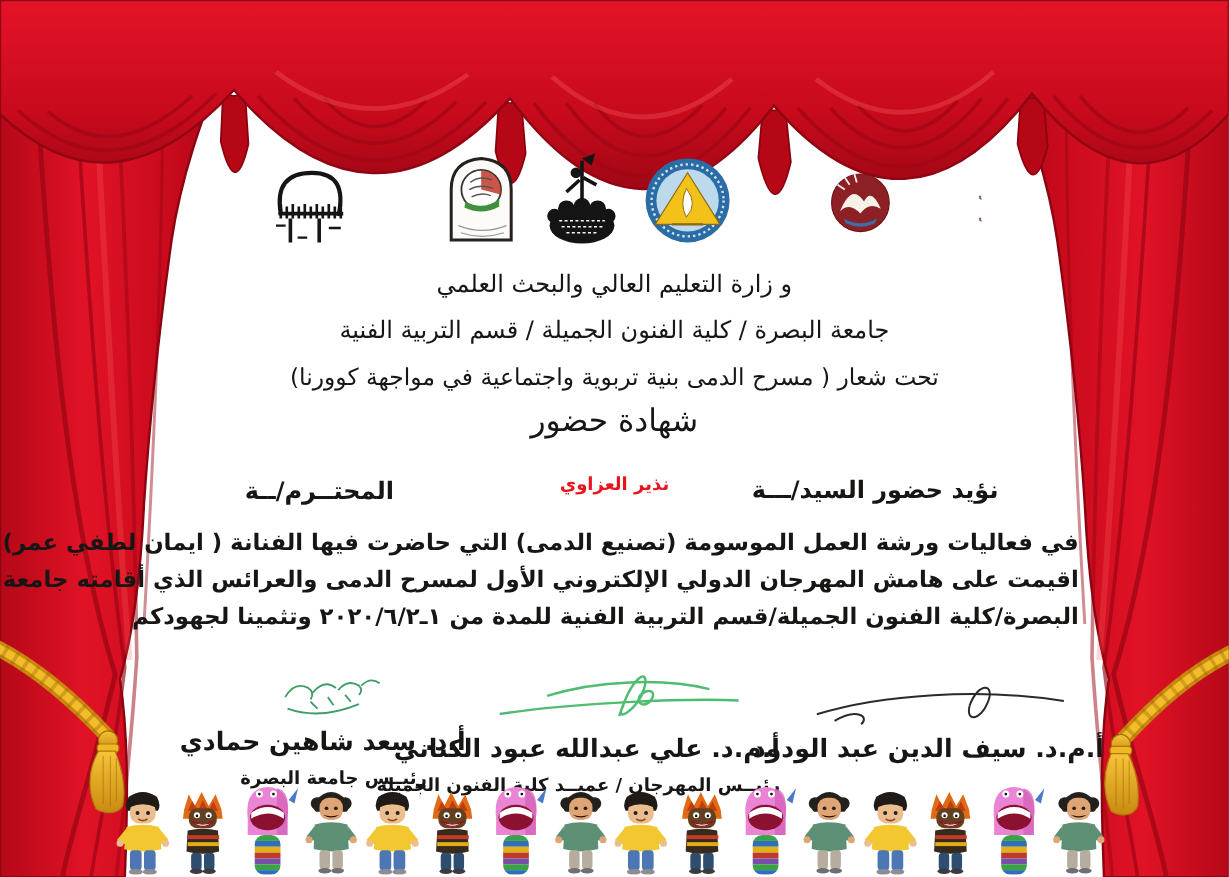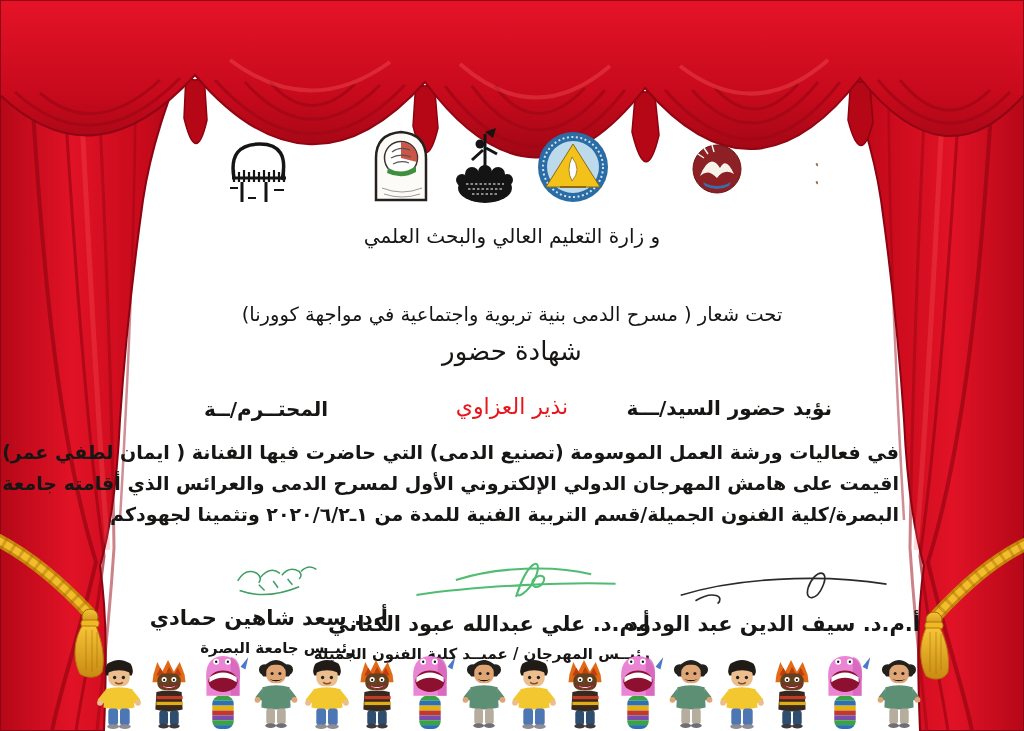--- a/index.html
+++ b/index.html
@@ -7,21 +7,21 @@
         font-family:"DejaVu Sans",sans-serif;color:#171614;}
   #curtains{position:absolute;left:0;top:0;width:1024px;height:731px;z-index:0;}
   .hline{position:absolute;left:90px;right:90px;text-align:center;direction:rtl;
          font-weight:normal;color:#171614;z-index:2;}
   #hline1{top:224px;font-size:20px;}
   #hline2{top:263px;font-size:20px;}
   #hline3{top:303px;font-size:19.5px;}
   #cert-title{top:336px;font-size:26px;letter-spacing:0.5px;}
   #att-confirm{position:absolute;right:192px;top:396px;font-size:20px;font-weight:bold;direction:rtl;z-index:2;}
   #att-name{position:absolute;left:392px;width:240px;top:394px;text-align:center;
-            font-size:22px;font-weight:normal;color:#e8151c;direction:rtl;z-index:2;}
+            font-size:15px;font-weight:bold;color:#e8151c;direction:rtl;z-index:2;}
   #att-honorific{position:absolute;left:204px;top:397px;font-size:20px;font-weight:bold;direction:rtl;z-index:2;}
   #body-block{position:absolute;top:437px;left:125px;right:125px;direction:rtl;text-align:center;
               font-weight:bold;font-size:19px;z-index:2;}
   .body-line{height:31px;line-height:31px;white-space:nowrap;}
   .date-ltr{direction:ltr;unicode-bidi:bidi-override;display:inline-block;}
   .sig{position:absolute;text-align:center;direction:rtl;font-weight:bold;z-index:2;}
   #sig-right{left:650px;top:562px;width:270px;}
   #sig-center{left:382px;top:548px;width:268px;}
   #sig-left{left:168px;top:556px;width:220px;}
   .sig svg{display:block;margin:0 auto;}
@@ -269,20 +269,21 @@
   <svg class="logo" id="logo-ministry" width="132" height="64" viewBox="0 0 132 64">
     <circle cx="31" cy="31" r="24" fill="#8c2025" stroke="#6e1418"></circle>
     <path d="M14,38 Q24,14 34,30 Q40,18 48,36 Q38,30 31,40 Q22,30 14,38Z" fill="#f6f2ea"></path>
     <path d="M17,44 Q31,52 45,44 L43,48 Q31,54 19,48Z" fill="#3a6ea8"></path>
     <path d="M12,16 l6,4 M18,10 l4,6 M26,7 l2,7" stroke="#f6f2ea" stroke-width="1.5"></path>
     <text x="129" y="27" text-anchor="end" font-size="11" font-weight="bold" fill="#8f6a50" direction="rtl">وزارة التعليم العالي</text>
     <text x="129" y="45" text-anchor="end" font-size="11" font-weight="bold" fill="#8f6a50" direction="rtl">والبحث العلمي</text>
   </svg>
 
   <div class="hline" id="hline1">و زارة التعليم العالي والبحث العلمي</div>
+  <div class="hline" id="hline2">جامعة البصرة / كلية الفنون الجميلة / قسم التربية الفنية</div>
   <div class="hline" id="hline3">تحت شعار ( مسرح الدمى بنية تربوية واجتماعية في مواجهة كوورنا)</div>
 
   <div class="hline" id="cert-title">شهادة حضور</div>
 
   <div id="att-confirm">نؤيد حضور السيد/ـــة</div>
   <div id="att-name">نذير العزاوي</div>
   <div id="att-honorific">المحتــرم/ــة</div>
 
   <div id="body-block">
     <div class="body-line">في فعاليات ورشة العمل الموسومة (تصنيع الدمى) التي حاضرت فيها الفنانة ( ايمان لطفي عمر) التي</div>

